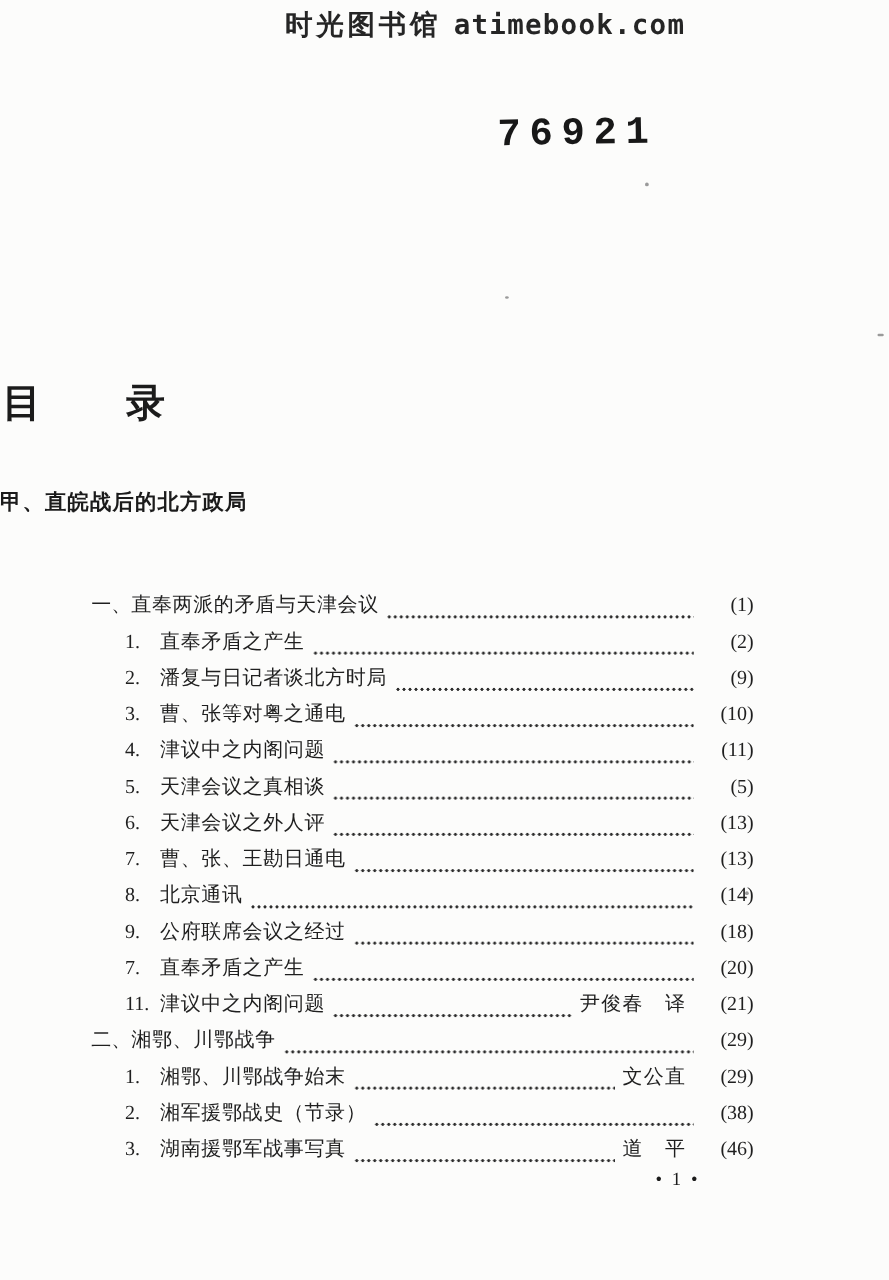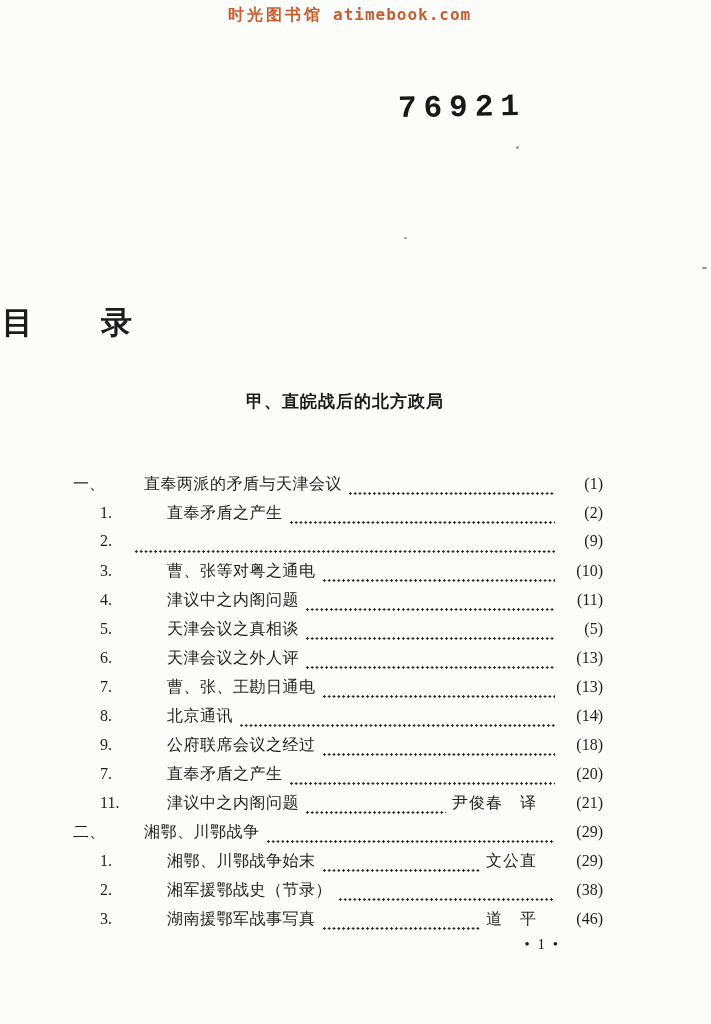--- a/index.html
+++ b/index.html
@@ -13,22 +13,22 @@
     color: #1f1f1f;
   }
   
   .watermark {
     position: absolute;
     top: 5px;
     left: 228px;
     white-space: nowrap;
     font-family: "DejaVu Sans Mono", "Liberation Mono", monospace;
     font-weight: bold;
-    font-size: 16px;
-    color: #c2410c;
+    font-size: 22px;
+    color: #000000;
     opacity: 0.85;
   }
   .watermark .cn { letter-spacing: 3px; margin-right: 10px; }
   .watermark .site { letter-spacing: 1px; }
   
   .stamp {
     position: absolute;
     top: 90px;
     left: 398px;
     font-family: "Liberation Mono", "DejaVu Sans Mono", monospace;
@@ -50,21 +50,20 @@
     font-weight: 700;
     letter-spacing: 2px;
     color: #1b1b1b;
   }
   
   .section {
     position: absolute;
     top: 390px;
     left: 0;
     width: 690px;
-    text-align: center;
     margin: 0;
     font-family: "Liberation Sans", "DejaVu Sans", sans-serif;
     font-size: 17px;
     font-weight: 700;
     letter-spacing: 1px;
     color: #1b1b1b;
   }
   
   .toc {
     position: absolute;
@@ -75,34 +74,34 @@
   .toc-row {
     display: flex;
     align-items: baseline;
     height: 29px;
     font-size: 16px;
     white-space: nowrap;
   }
   .toc-row.level2 { padding-left: 27px; }
   .toc-row .lbl { flex: none; }
   .toc-row.level2 .lbl { min-width: 28px; }
-  .toc-row .txt { flex: none; letter-spacing: 0.5px; margin-left: 39px; }
+  .toc-row .txt { flex: none; letter-spacing: 0.5px; }
   .toc-row .leader {
     flex: 1 1 auto;
     align-self: center;
     height: 7px;
     margin: 0 6px;
     margin-top: 9px;
     background-image: radial-gradient(circle, #2d2d2d 1.15px, rgba(0,0,0,0) 1.4px);
     background-size: 4.8px 7px;
     background-repeat: repeat-x;
     background-position: left center;
     min-width: 12px;
   }
-  .toc-row .author { flex: none; margin-right: 24px; letter-spacing: 1px; }
+  .toc-row .author { flex: none; margin-right: 12px; letter-spacing: 1px; }
   .toc-row .pagenum { flex: none; min-width: 42px; text-align: right; }
   
   .folio {
     position: absolute;
     top: 936px;
     left: 0;
     width: 560px;
     text-align: right;
     font-size: 15px;
     letter-spacing: 2px;
@@ -138,20 +137,21 @@
         <span class="pagenum">(1)</span>
       </div>
       <div class="toc-row level2">
         <span class="lbl">1.</span>
         <span class="txt">直奉矛盾之产生</span>
         <span class="leader"></span>
         <span class="pagenum">(2)</span>
       </div>
       <div class="toc-row level2">
         <span class="lbl">2.</span>
+        <span class="txt">潘复与日记者谈北方时局</span>
         <span class="leader"></span>
         <span class="pagenum">(9)</span>
       </div>
       <div class="toc-row level2">
         <span class="lbl">3.</span>
         <span class="txt">曹、张等对粤之通电</span>
         <span class="leader"></span>
         <span class="pagenum">(10)</span>
       </div>
       <div class="toc-row level2">

